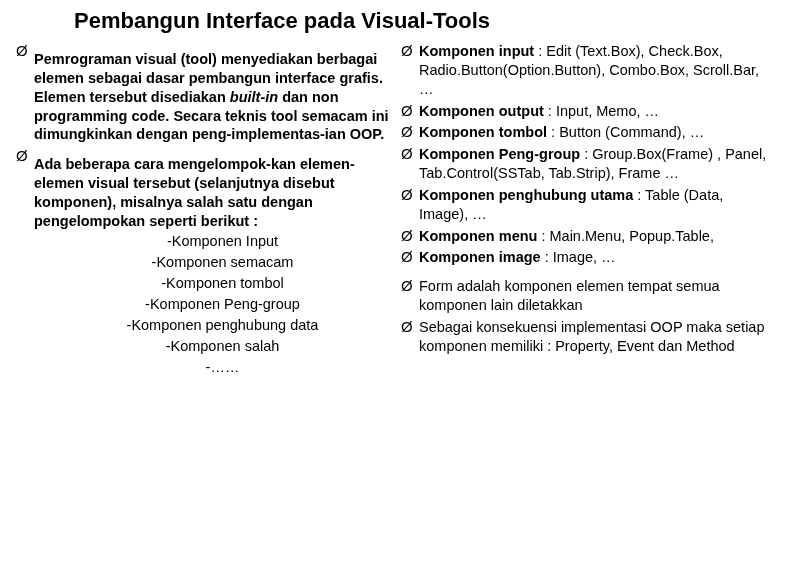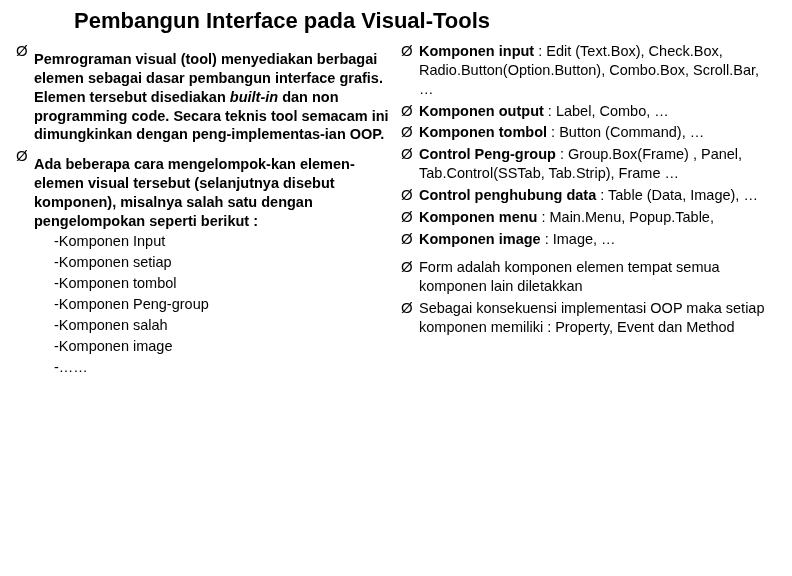--- a/index.html
+++ b/index.html
@@ -51,20 +51,21 @@
     font-style: italic;
   }
   .plain {
     font-weight: normal;
   }
   .sub-list {
     margin-left: 20px;
     font-weight: normal;
     font-size: 14.5px;
     line-height: 1.45;
+    text-align: center;
   }
 </style>
 </head>
 <body>
 
 <div class="slide">
   <div class="title">Pembangun Interface pada Visual-Tools</div>
 
   <div class="columns">
 
@@ -76,57 +77,57 @@
           <span>Pemrograman visual (tool) menyediakan berbagai elemen sebagai dasar pembangun interface grafis. Elemen tersebut disediakan </span><span class="italic">built-in</span><span> dan non programming code. Secara teknis tool semacam ini dimungkinkan dengan peng-implementas-ian OOP.</span>
         </div>
       </div>
 
       <div class="bullet-item">
         <div class="bullet-marker">Ø</div>
         <div class="bullet-content">
           <div class="bold">Ada beberapa cara mengelompok-kan elemen-elemen visual tersebut (selanjutnya disebut komponen), misalnya salah satu dengan pengelompokan seperti berikut :</div>
           <div class="sub-list">
             <div>-Komponen Input</div>
-            <div>-Komponen setiap</div>
+            <div>-Komponen semacam</div>
             <div>-Komponen tombol</div>
             <div>-Komponen Peng-group</div>
+            <div>-Komponen penghubung data</div>
             <div>-Komponen salah</div>
-            <div>-Komponen image</div>
             <div>-……</div>
           </div>
         </div>
       </div>
 
     </div>
 
     <div class="col">
 
       <div class="bullet-item">
         <div class="bullet-marker">Ø</div>
         <div class="bullet-content"><span class="bold">Komponen input </span><span class="plain">: Edit (Text.Box), Check.Box, Radio.Button(Option.Button), Combo.Box, Scroll.Bar, …</span></div>
       </div>
 
       <div class="bullet-item">
         <div class="bullet-marker">Ø</div>
-        <div class="bullet-content"><span class="bold">Komponen output </span><span class="plain">: Label, Combo, …</span></div>
+        <div class="bullet-content"><span class="bold">Komponen output </span><span class="plain">: Input, Memo, …</span></div>
       </div>
 
       <div class="bullet-item">
         <div class="bullet-marker">Ø</div>
         <div class="bullet-content"><span class="bold">Komponen tombol </span><span class="plain">: Button (Command), …</span></div>
       </div>
 
       <div class="bullet-item">
         <div class="bullet-marker">Ø</div>
-        <div class="bullet-content"><span class="bold">Control Peng-group </span><span class="plain">: Group.Box(Frame) , Panel, Tab.Control(SSTab, Tab.Strip), Frame …</span></div>
+        <div class="bullet-content"><span class="bold">Komponen Peng-group </span><span class="plain">: Group.Box(Frame) , Panel, Tab.Control(SSTab, Tab.Strip), Frame …</span></div>
       </div>
 
       <div class="bullet-item">
         <div class="bullet-marker">Ø</div>
-        <div class="bullet-content"><span class="bold">Control penghubung data </span><span class="plain">: Table (Data, Image), …</span></div>
+        <div class="bullet-content"><span class="bold">Komponen penghubung utama </span><span class="plain">: Table (Data, Image), …</span></div>
       </div>
 
       <div class="bullet-item">
         <div class="bullet-marker">Ø</div>
         <div class="bullet-content"><span class="bold">Komponen menu </span><span class="plain">: Main.Menu, Popup.Table,</span></div>
       </div>
 
       <div class="bullet-item" style="margin-bottom:10px;">
         <div class="bullet-marker">Ø</div>
         <div class="bullet-content"><span class="bold">Komponen image </span><span class="plain">: Image, …</span></div>

